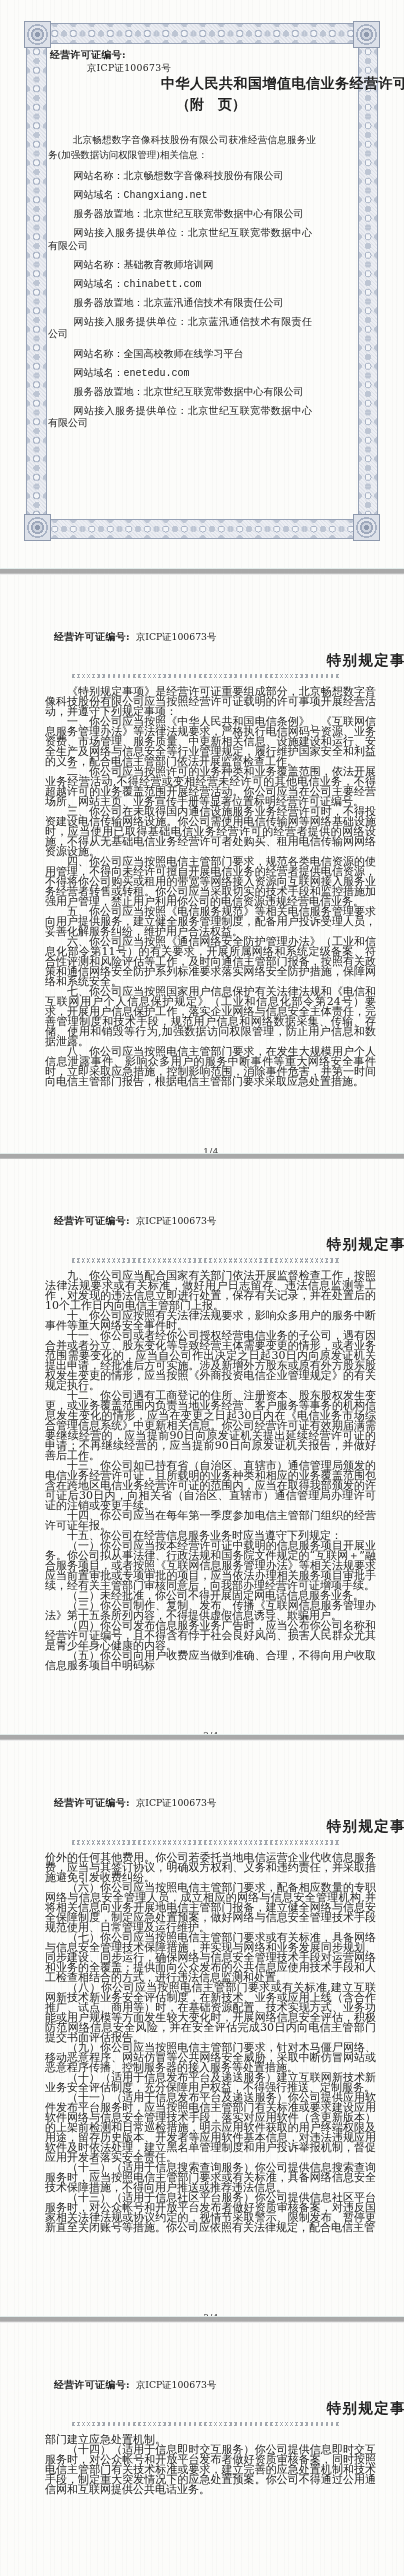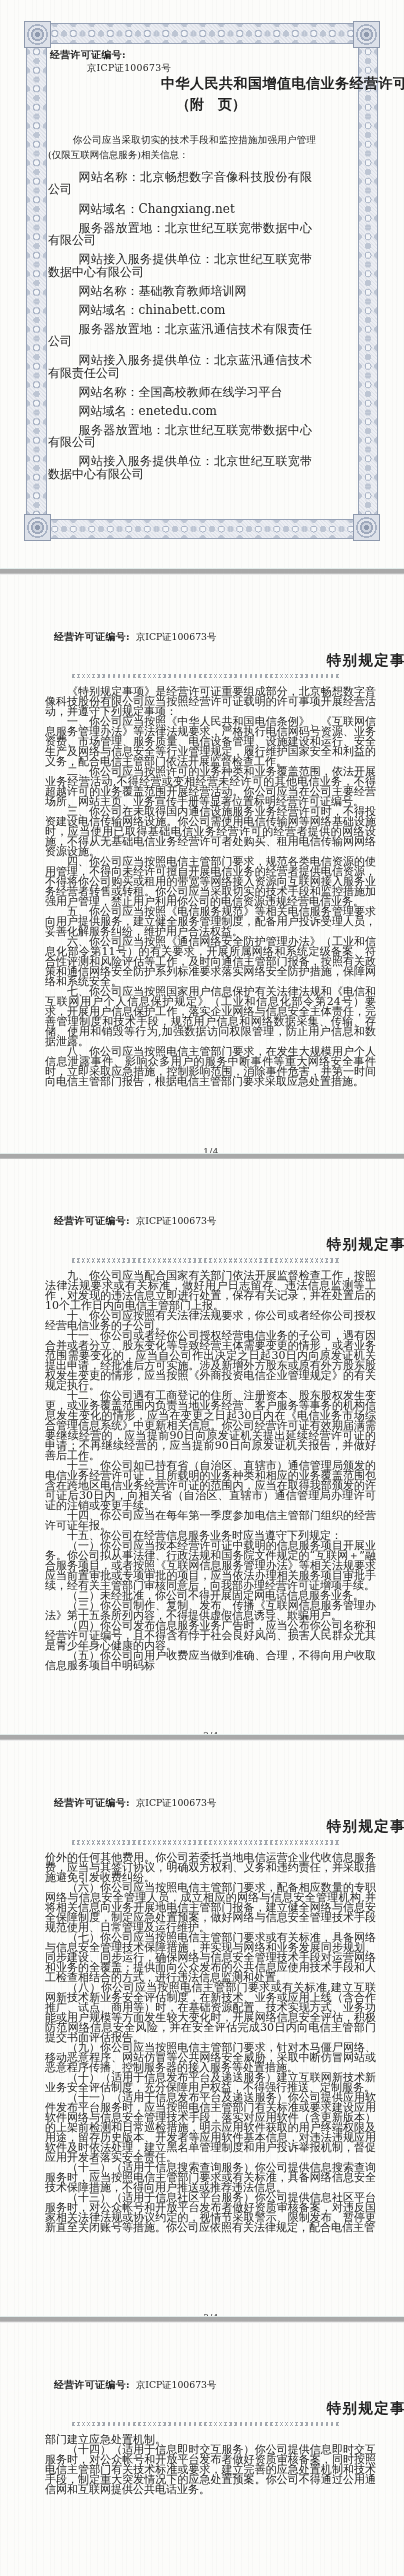--- a/index.html
+++ b/index.html
@@ -56,22 +56,22 @@
   .corner.tl{left:-2.1px;top:-2.1px;} .corner.tr{right:-2.1px;top:-2.1px;}
   .corner.bl{left:-2.1px;bottom:-2.1px;} .corner.br{right:-2.1px;bottom:-2.1px;}
 
   .cert-label{position:absolute;left:50px;top:49px;font-size:9.8px;font-weight:bold;letter-spacing:0.5px;}
   .cert-number{position:absolute;left:87px;top:62px;font-size:9.3px;letter-spacing:0.3px;}
   .cert-title{position:absolute;left:0;right:0;top:75px;text-align:right;font-size:14px;font-weight:bold;letter-spacing:0.5px;}
   .cert-subtitle{position:absolute;left:0;right:0;top:96px;text-align:center;font-size:14px;font-weight:bold;}
   .cert-intro{position:absolute;left:48px;top:132px;width:268px;font-size:9.5px;line-height:15px;text-indent:2.6em;text-align:justify;}
   .cert-entries{position:absolute;left:48px;top:171px;width:264px;}
   .cert-entries .entry{
-    font-size:12px;line-height:12.4px;margin:0 0 6.7px 0;
-    text-indent:2.55em;text-align:justify;
+    font-size:10px;line-height:12.4px;margin:0 0 6.7px 0;
+    text-indent:2.55em;text-align:justify;font-family:Liberation Mono, monospace;
   }
 
   
   .text-page .ph{margin:0;position:absolute;left:54px;top:56px;white-space:nowrap;}
   .text-page .plabel{font-size:9.8px;font-weight:bold;letter-spacing:0.5px;}
   .text-page .pnum{font-size:9.3px;margin-left:3.1px;}
   .text-page .ptitle{
     position:absolute;left:0;right:0;top:76px;margin:0;
     text-align:right;font-size:14.4px;font-weight:bold;letter-spacing:1.5px;
   }
@@ -108,21 +108,21 @@
       <div class="corner tl"></div>
       <div class="corner tr"></div>
       <div class="corner bl"></div>
       <div class="corner br"></div>
     </div>
 
     <div class="cert-label">经营许可证编号:</div>
     <div class="cert-number">京ICP证100673号</div>
     <div class="cert-title">中华人民共和国增值电信业务经营许可证</div>
     <div class="cert-subtitle">（附　页）</div>
-    <div class="cert-intro">你公司应当采取切实的技术手段和监控措施加强用户管理(仅限互联网信息服务)相关信息：</div>
+    <div class="cert-intro">北京畅想数字音像科技股份有限公司获准经营信息服务业务(加强数据访问权限管理)相关信息：</div>
 
     <div class="cert-entries">
       <div class="entry">网站名称：北京畅想数字音像科技股份有限公司</div>
       <div class="entry">网站域名：Changxiang.net</div>
       <div class="entry">服务器放置地：北京世纪互联宽带数据中心有限公司</div>
       <div class="entry">网站接入服务提供单位：北京世纪互联宽带数据中心有限公司</div>
       <div class="entry">网站名称：基础教育教师培训网</div>
       <div class="entry">网站域名：chinabett.com</div>
       <div class="entry">服务器放置地：北京蓝汛通信技术有限责任公司</div>
       <div class="entry">网站接入服务提供单位：北京蓝汛通信技术有限责任公司</div>
@@ -137,21 +137,21 @@
 
   <section class="page text-page p2">
     <div class="ph">
       <span class="plabel">经营许可证编号:</span>
       <span class="pnum">京ICP证100673号</span>
     </div>
     <h2 class="ptitle">特别规定事项</h2>
     <div class="zigzag"></div>
     <div class="pbody">
       <p>《特别规定事项》是经营许可证重要组成部分，北京畅想数字音像科技股份有限公司应当按照经营许可证载明的许可事项开展经营活动，并遵守下列规定事项：</p>
-      <p>一、你公司应当按照《中华人民共和国电信条例》、《互联网信息服务管理办法》等法律法规要求，严格执行电信网码号资源、业务资费、市场管理、服务质量、电信设备管理、设施建设和运行、安全生产及网络与信息安全等行业管理规定，履行维护国家安全和利益的义务，配合电信主管部门依法开展监督检查工作。</p>
+      <p>一、你公司应当按照《中华人民共和国电信条例》、《互联网信息服务管理办法》等法律法规要求，严格执行电信网码号资源、业务资费、市场管理、服务质量、中更新相关信息、设施建设和运行、安全生产及网络与信息安全等行业管理规定，履行维护国家安全和利益的义务，配合电信主管部门依法开展监督检查工作。</p>
       <p>二、你公司应当按照许可的业务种类和业务覆盖范围，依法开展业务经营活动,不得经营或变相经营未经许可的其他电信业务，不得超越许可的业务覆盖范围开展经营活动。你公司应当在公司主要经营场所、网站主页、业务宣传手册等显著位置标明经营许可证编号。</p>
       <p>三、你公司在未取得国内通信设施服务业务经营许可时，不得投资建设电信传输网络设施。你公司需使用电信传输网等网络基础设施时，应当使用已取得基础电信业务经营许可的经营者提供的网络设施，不得从无基础电信业务经营许可者处购买、租用电信传输网网络资源设施。</p>
       <p>四、你公司应当按照电信主管部门要求，规范各类电信资源的使用管理，不得向未经许可擅自开展电信业务的经营者提供电信资源，不得将你公司购买或租用的带宽等网络接入资源向互联网接入服务业务经营者转售或转租。你公司应当采取切实的技术手段和监控措施加强用户管理，禁止用户利用你公司的电信资源违规经营电信业务。</p>
       <p>五、你公司应当按照《电信服务规范》等相关电信服务管理要求向用户提供服务，建立健全服务管理制度，配备用户投诉受理人员，妥善化解服务纠纷，维护用户合法权益。</p>
       <p>六、你公司应当按照《通信网络安全防护管理办法》（工业和信息化部令第11号）的有关要求，开展所属网络和系统定级备案、符合性评测和风险评估等工作，及时向通信主管部门报备，按照有关政策和通信网络安全防护系列标准要求落实网络安全防护措施，保障网络和系统安全。</p>
       <p>七、你公司应当按照国家用户信息保护有关法律法规和《电信和互联网用户个人信息保护规定》（工业和信息化部令第24号）要求，开展用户信息保护工作，落实企业网络与信息安全主体责任，完善管理制度和技术手段，规范用户信息和网络数据采集、传输、存储、使用和销毁等行为,加强数据访问权限管理，防止用户信息和数据泄露。</p>
       <p>八、你公司应当按照电信主管部门要求，在发生大规模用户个人信息泄露事件、影响众多用户的服务中断事件等重大网络安全事件时，立即采取应急措施，控制影响范围，消除事件危害，并第一时间向电信主管部门报告，根据电信主管部门要求采取应急处置措施。</p>
     </div>
     <div class="pfooter">1/4</div>
   </section>
@@ -160,21 +160,21 @@
 
   <section class="page text-page p3">
     <div class="ph">
       <span class="plabel">经营许可证编号:</span>
       <span class="pnum">京ICP证100673号</span>
     </div>
     <h2 class="ptitle">特别规定事项</h2>
     <div class="zigzag"></div>
     <div class="pbody">
       <p>九、你公司应当配合国家有关部门依法开展监督检查工作，按照法律法规要求或有关标准，做好用户日志留存、违法信息监测等工作，对发现的违法信息立即进行处置，保存有关记录，并在处置后的10个工作日内向电信主管部门上报。</p>
-      <p>十、你公司应按照有关法律法规要求，你公司或者经你公司授权经营电信业务的子公司。</p>
+      <p>十、你公司应按照有关法律法规要求，影响众多用户的服务中断事件等重大网络安全事件时。</p>
       <p>十一、你公司或者经你公司授权经营电信业务的子公司，遇有因合并或者分立、股东变化等导致经营主体需要变更的情形，或者业务范围需要变化的，应当自公司作出决定之日起30日内向原发证机关提出申请，经批准后方可实施。涉及新增外方股东或原有外方股东股权发生变更的情形，应当按照《外商投资电信企业管理规定》的有关规定执行。</p>
       <p>十二、你公司遇有工商登记的住所、注册资本、股东股权发生变更，或业务覆盖范围内负责当地业务经营、客户服务等事务的机构信息发生变化的情形，应当在变更之日起30日内在《电信业务市场综合管理信息系统》中更新相关信息。你公司经营许可证有效期届满需要继续经营的，应当提前90日向原发证机关提出延续经营许可证的申请；不再继续经营的，应当提前90日向原发证机关报告，并做好善后工作。</p>
       <p>十三、你公司如已持有省（自治区、直辖市）通信管理局颁发的电信业务经营许可证，且所载明的业务种类和相应的业务覆盖范围包含在跨地区电信业务经营许可证的范围内，应当在取得我部颁发的许可证后30日内，向相关省（自治区、直辖市）通信管理局办理许可证的注销或变更手续。</p>
       <p>十四、你公司应当在每年第一季度参加电信主管部门组织的经营许可证年报。</p>
       <p>十五、你公司在经营信息服务业务时应当遵守下列规定：</p>
       <p>（一）你公司应当按本经营许可证中载明的信息服务项目开展业务。你公司拟从事法律、行政法规和国务院文件规定的“互联网＋”融合服务项目，或者按照《互联网信息服务管理办法》等相关法规要求应当前置审批或专项审批的项目，应当依法办理相关服务项目审批手续，经有关主管部门审核同意后，向我部办理经营许可证增项手续。</p>
       <p>（二）未经批准，你公司不得开展固定网电话信息服务业务。</p>
       <p>（三）你公司制作、复制、发布、传播《互联网信息服务管理办法》第十五条所列内容，不得提供虚假信息诱导、欺骗用户。</p>
       <p>（四）你公司发布信息服务业务广告时，应当公布你公司名称和经营许可证编号，且不得含有悖于社会良好风尚、损害人民群众尤其是青少年身心健康的内容。</p>
       <p>（五）你公司向用户收费应当做到准确、合理，不得向用户收取信息服务项目中明码标</p>

